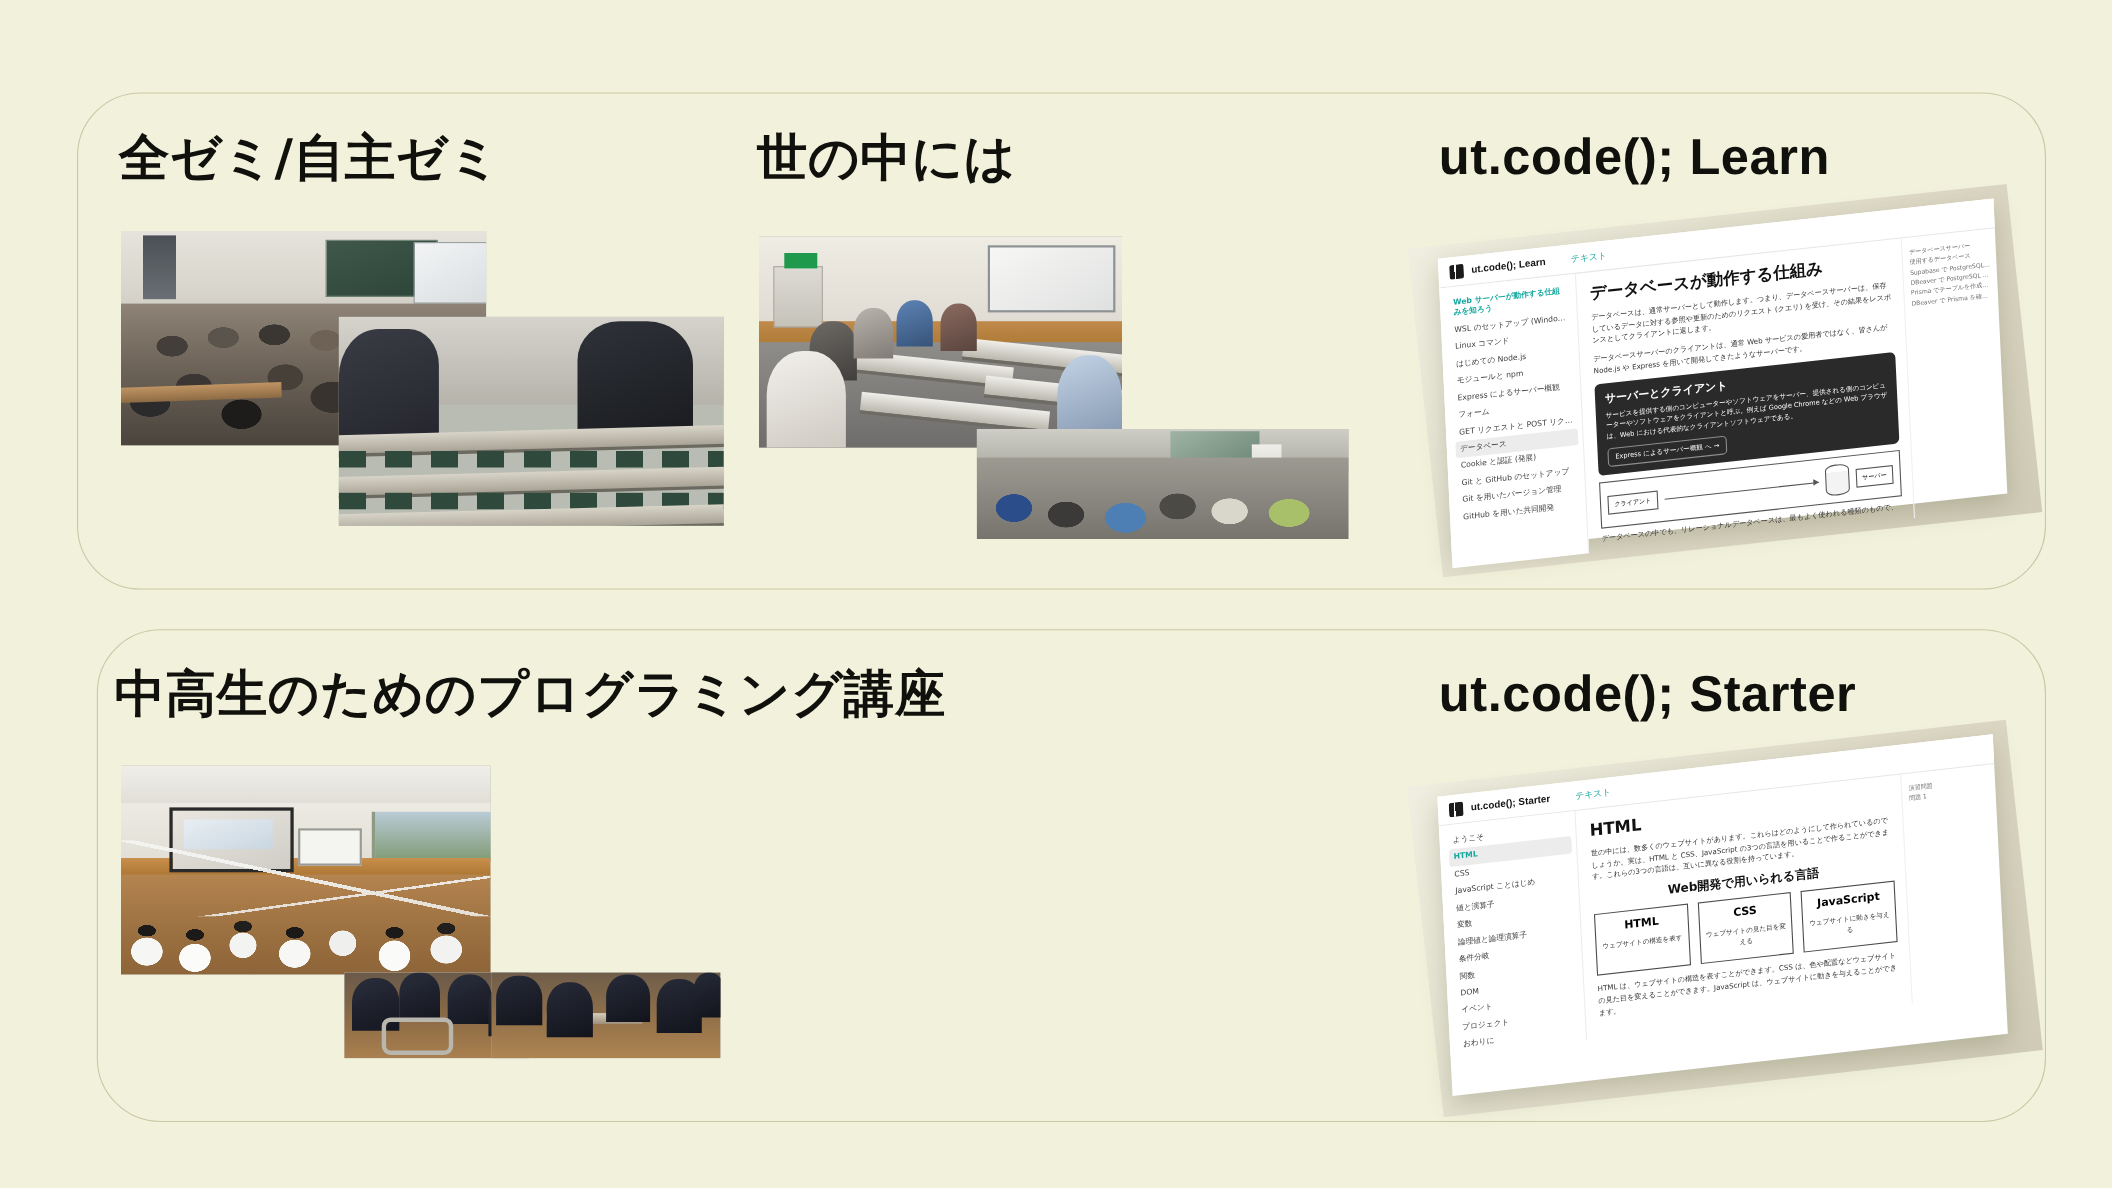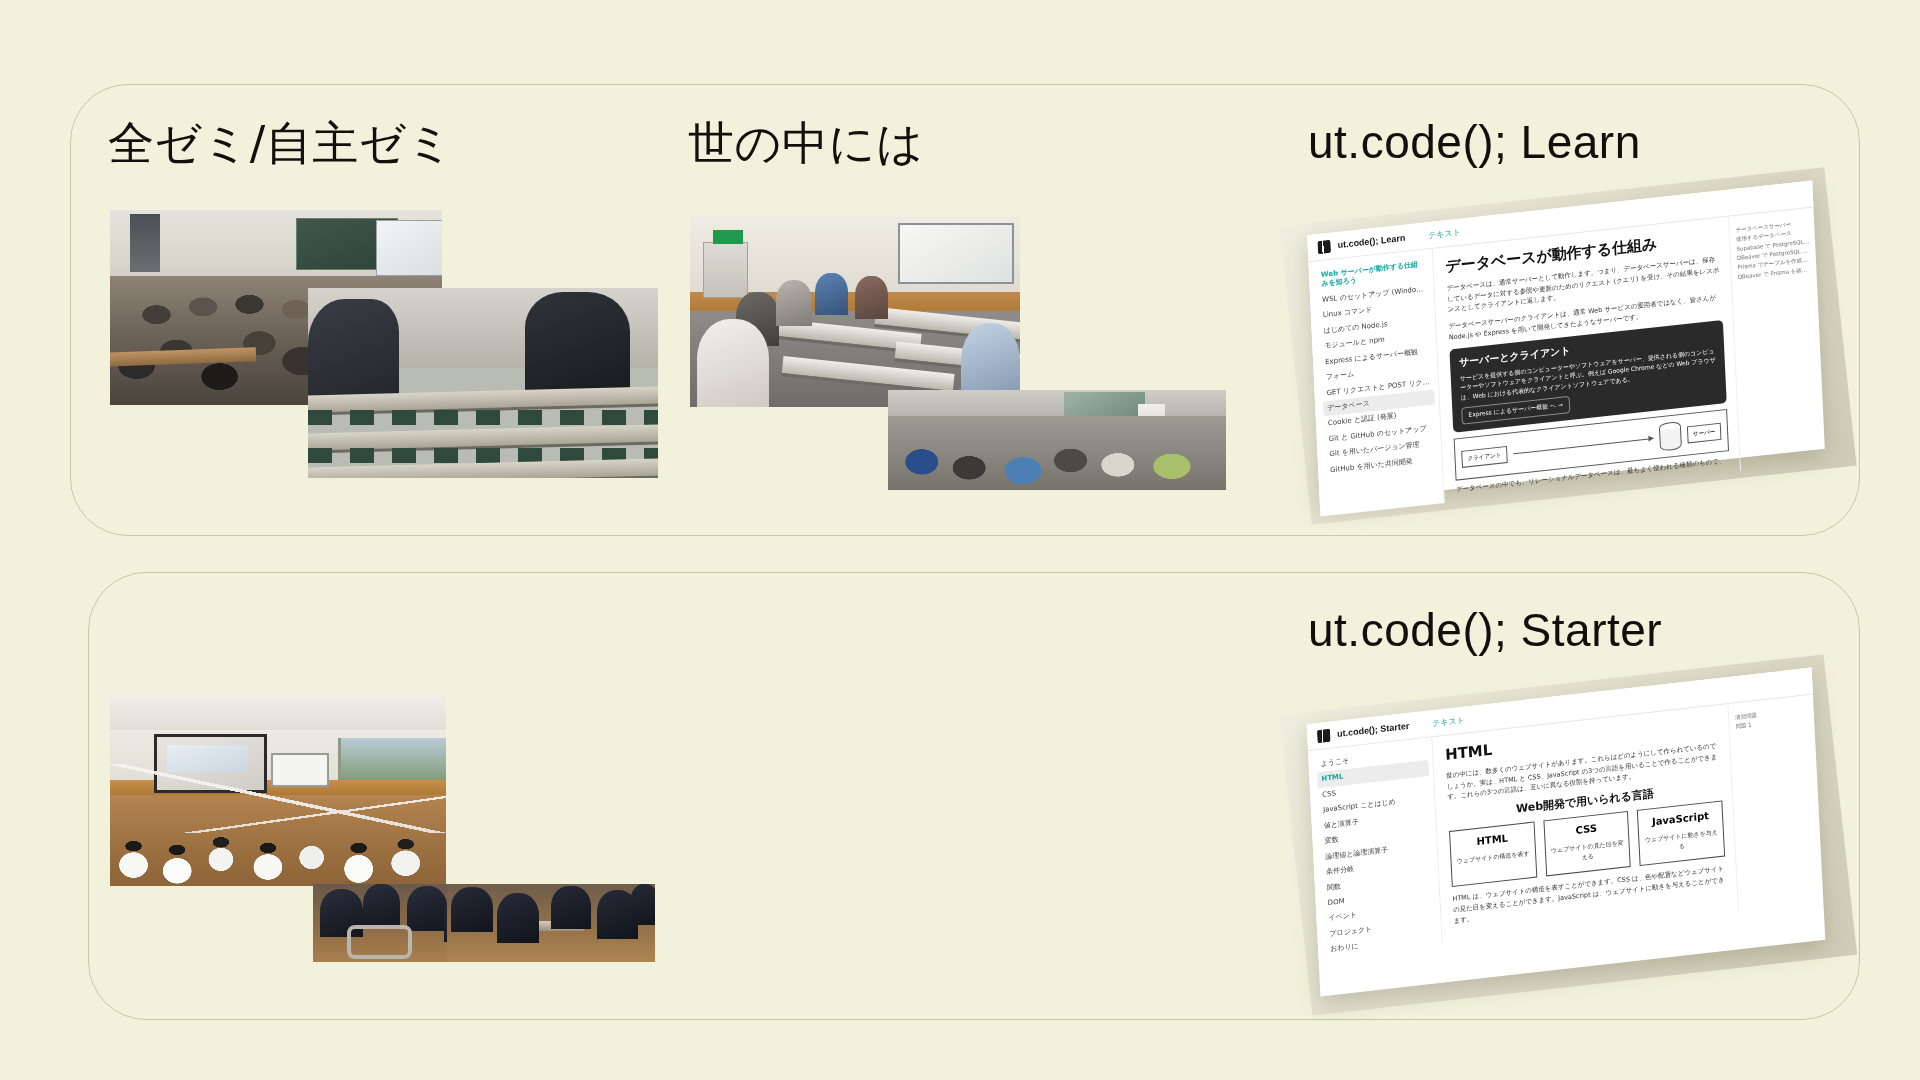--- a/index.html
+++ b/index.html
@@ -29,21 +29,21 @@
     border-radius: 58px;
     background: transparent;
   }
   #section-zemi  { left: 70px;  top: 84px;  width: 1790px; height: 452px; }
   #section-jhs   { left: 88px;  top: 572px; width: 1772px; height: 448px; }
 
   
   .section-heading {
     position: absolute;
     color: #10100c;
-    font-weight: 400;
+    font-weight: 700;
     white-space: nowrap;
     letter-spacing: 0.5px;
   }
   .jp-heading { font-family: "DejaVu Sans", "Liberation Sans", sans-serif; }
   .latin-heading { font-family: "Liberation Sans", "DejaVu Sans", sans-serif; }
 
   #heading-zemi    { left: 108px;  top: 113px; font-size: 46px; }
   #heading-shinkan { left: 688px;  top: 113px; font-size: 46px; }
   #heading-learn   { left: 1308px; top: 115px; font-size: 46px; }
   #heading-jhs     { left: 104px;  top: 600px; font-size: 46px; }
@@ -606,20 +606,21 @@
             <div class="doc-toc-item">DBeaver で Prisma を確認する</div>
           </div>
         </div>
 
       </div>
     </div>
   </div>
 
   <div class="section-card" id="section-jhs"></div>
 
+  <div class="section-heading jp-heading" id="heading-jhs">中高生のためのプログラミング講座</div>
 
   <div class="section-heading latin-heading" id="heading-starter">ut.code(); Starter</div>
 
   <div class="photo" id="photo-jhs-hands">
     <div class="ph-inner">
       <div class="layer ceiling"></div>
       <div class="layer wall"></div>
       <div class="layer window"></div>
       <div class="layer wainscot"></div>
       <div class="layer projscreen"></div>

